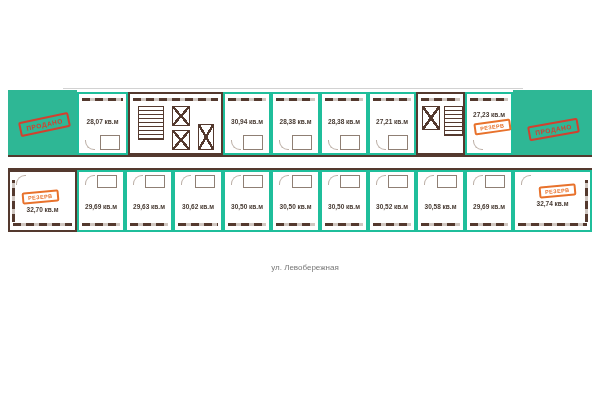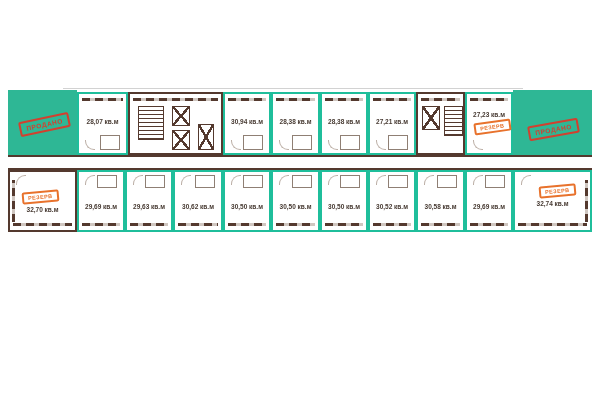--- a/index.html
+++ b/index.html
@@ -196,13 +196,14 @@
     </div>
     <div class="unit resv-teal" style="left:505px;top:80px;width:79px;height:62px">
       <div class="win w-bottom"></div>
       <div class="win w-right"></div>
       <div class="stamp reserve" style="left:24px;top:13px;transform:rotate(-5deg)">РЕЗЕРВ</div>
       <div class="area" style="top:28px">32,74 кв.м</div>
       <div class="door db"></div>
     </div>
   </div>
 
+  <div class="street">ул. Левобережная</div>
 </div>
 
 </body></html>

